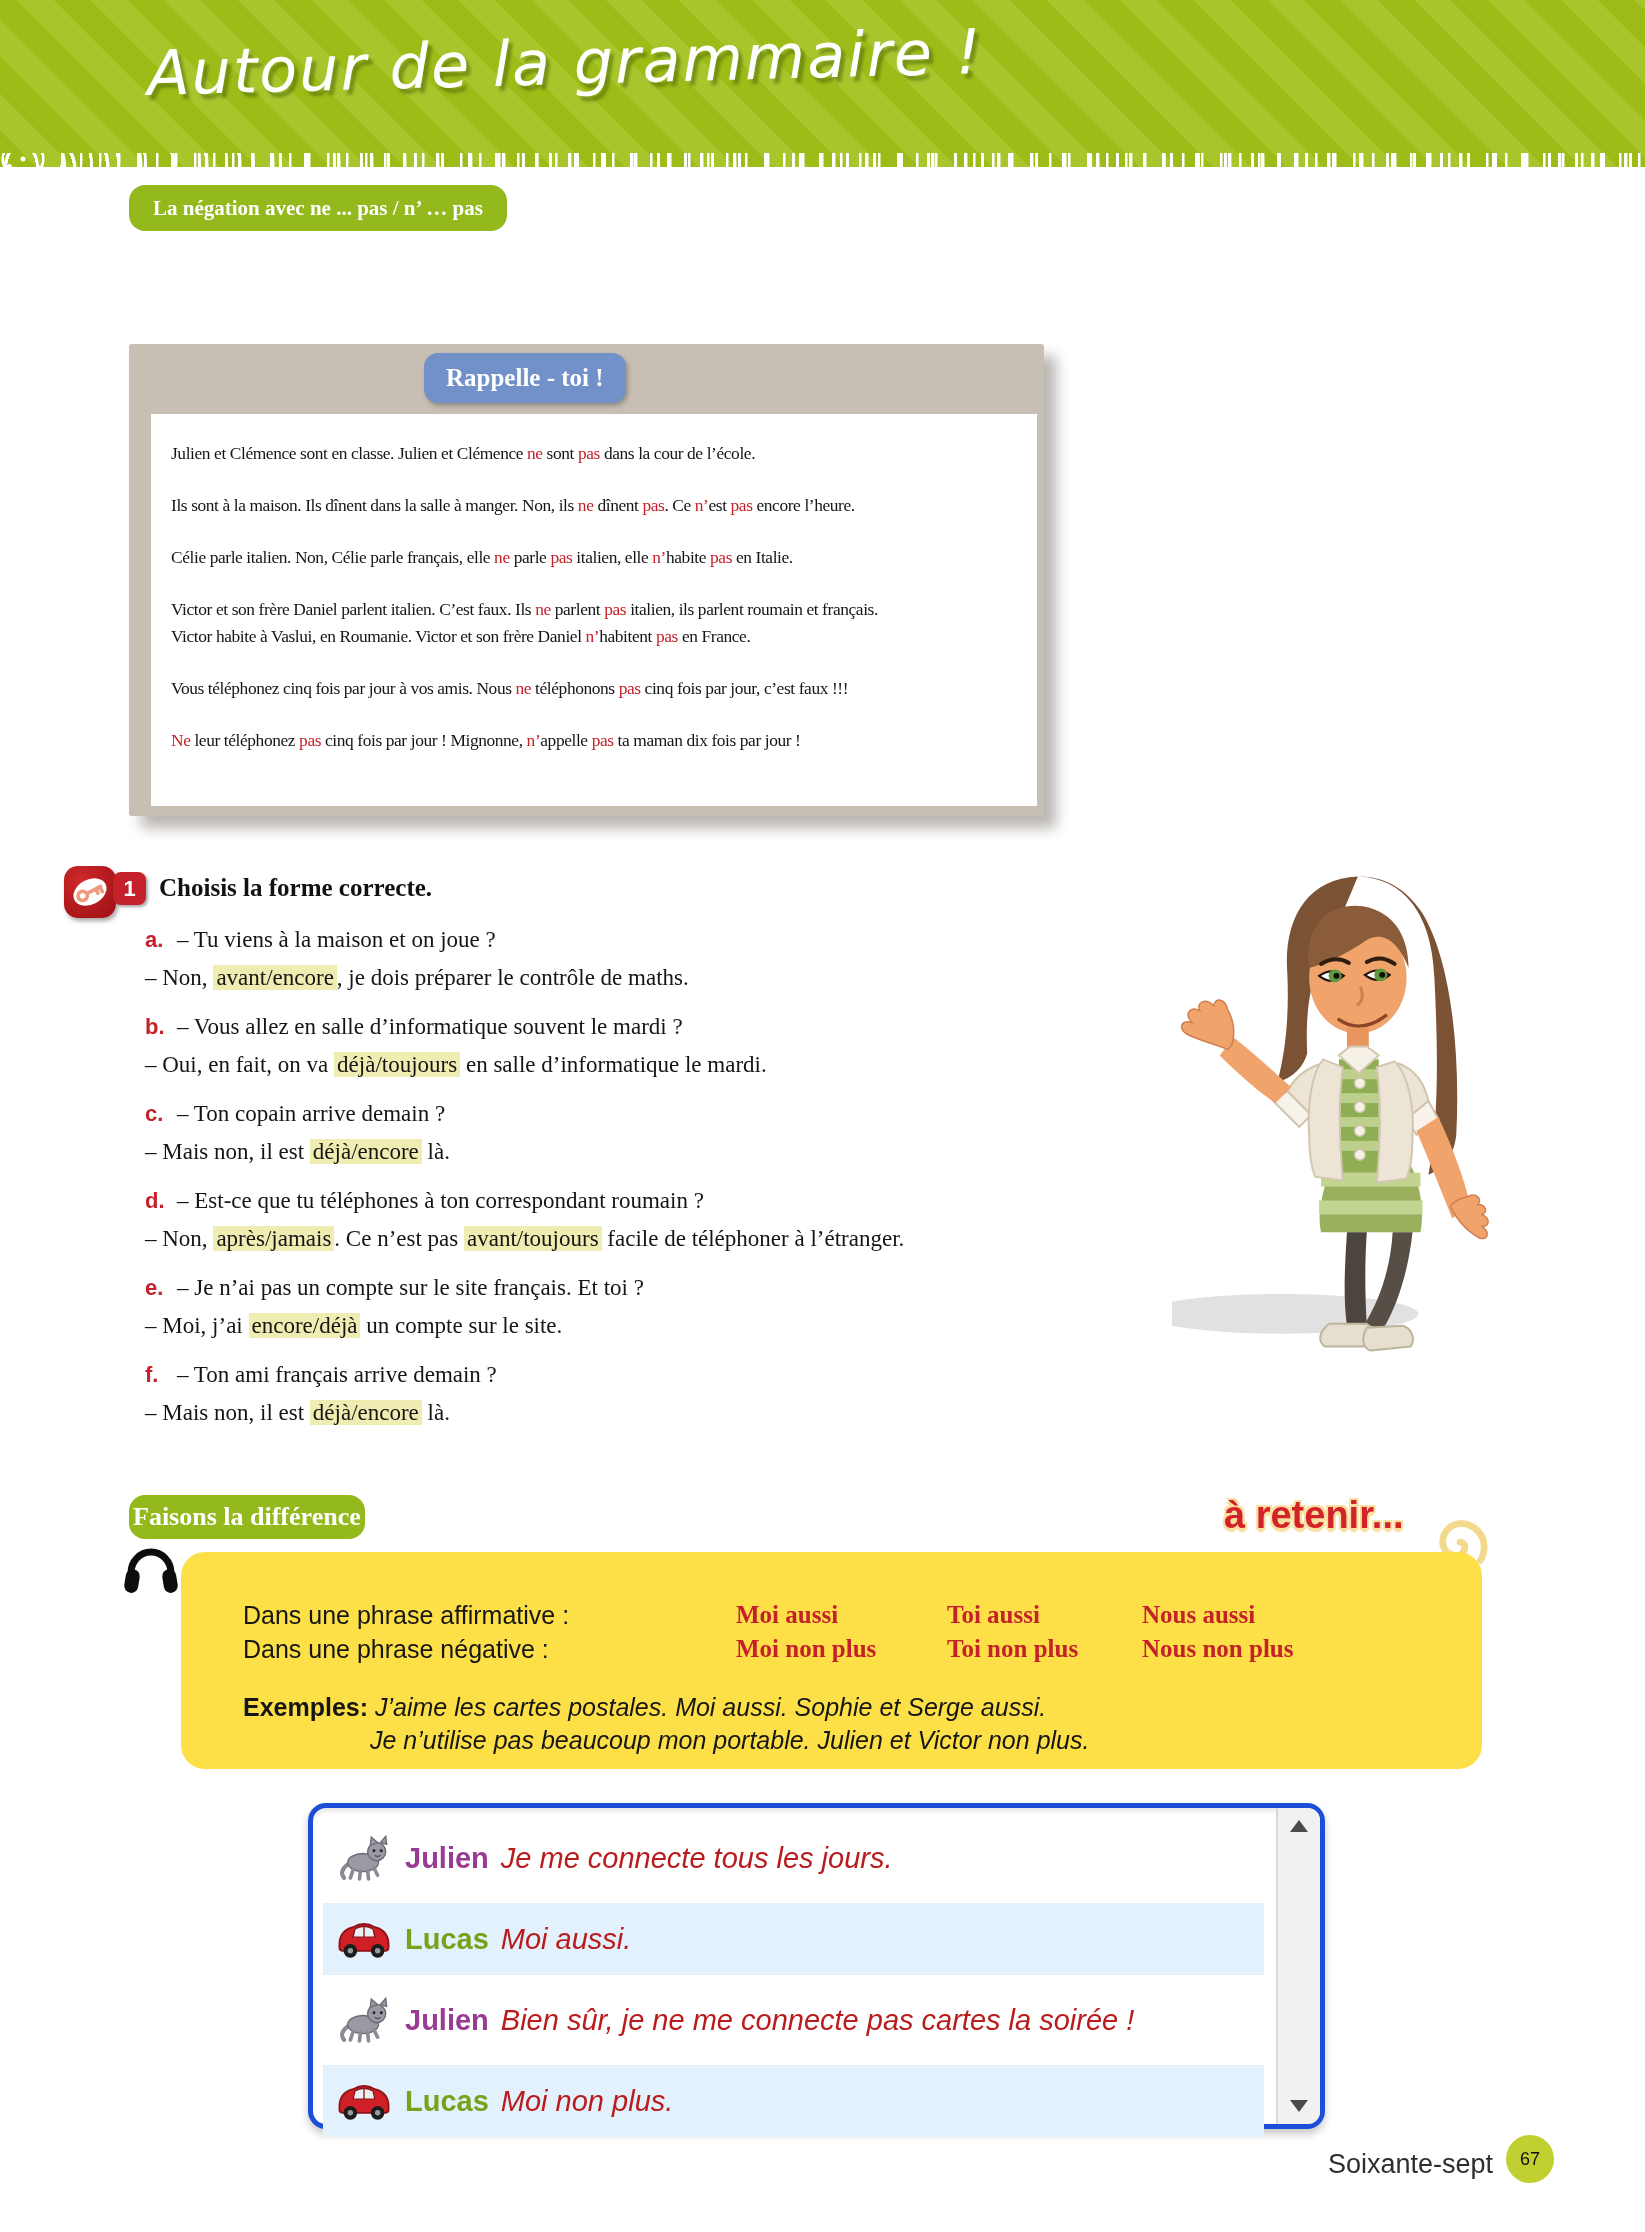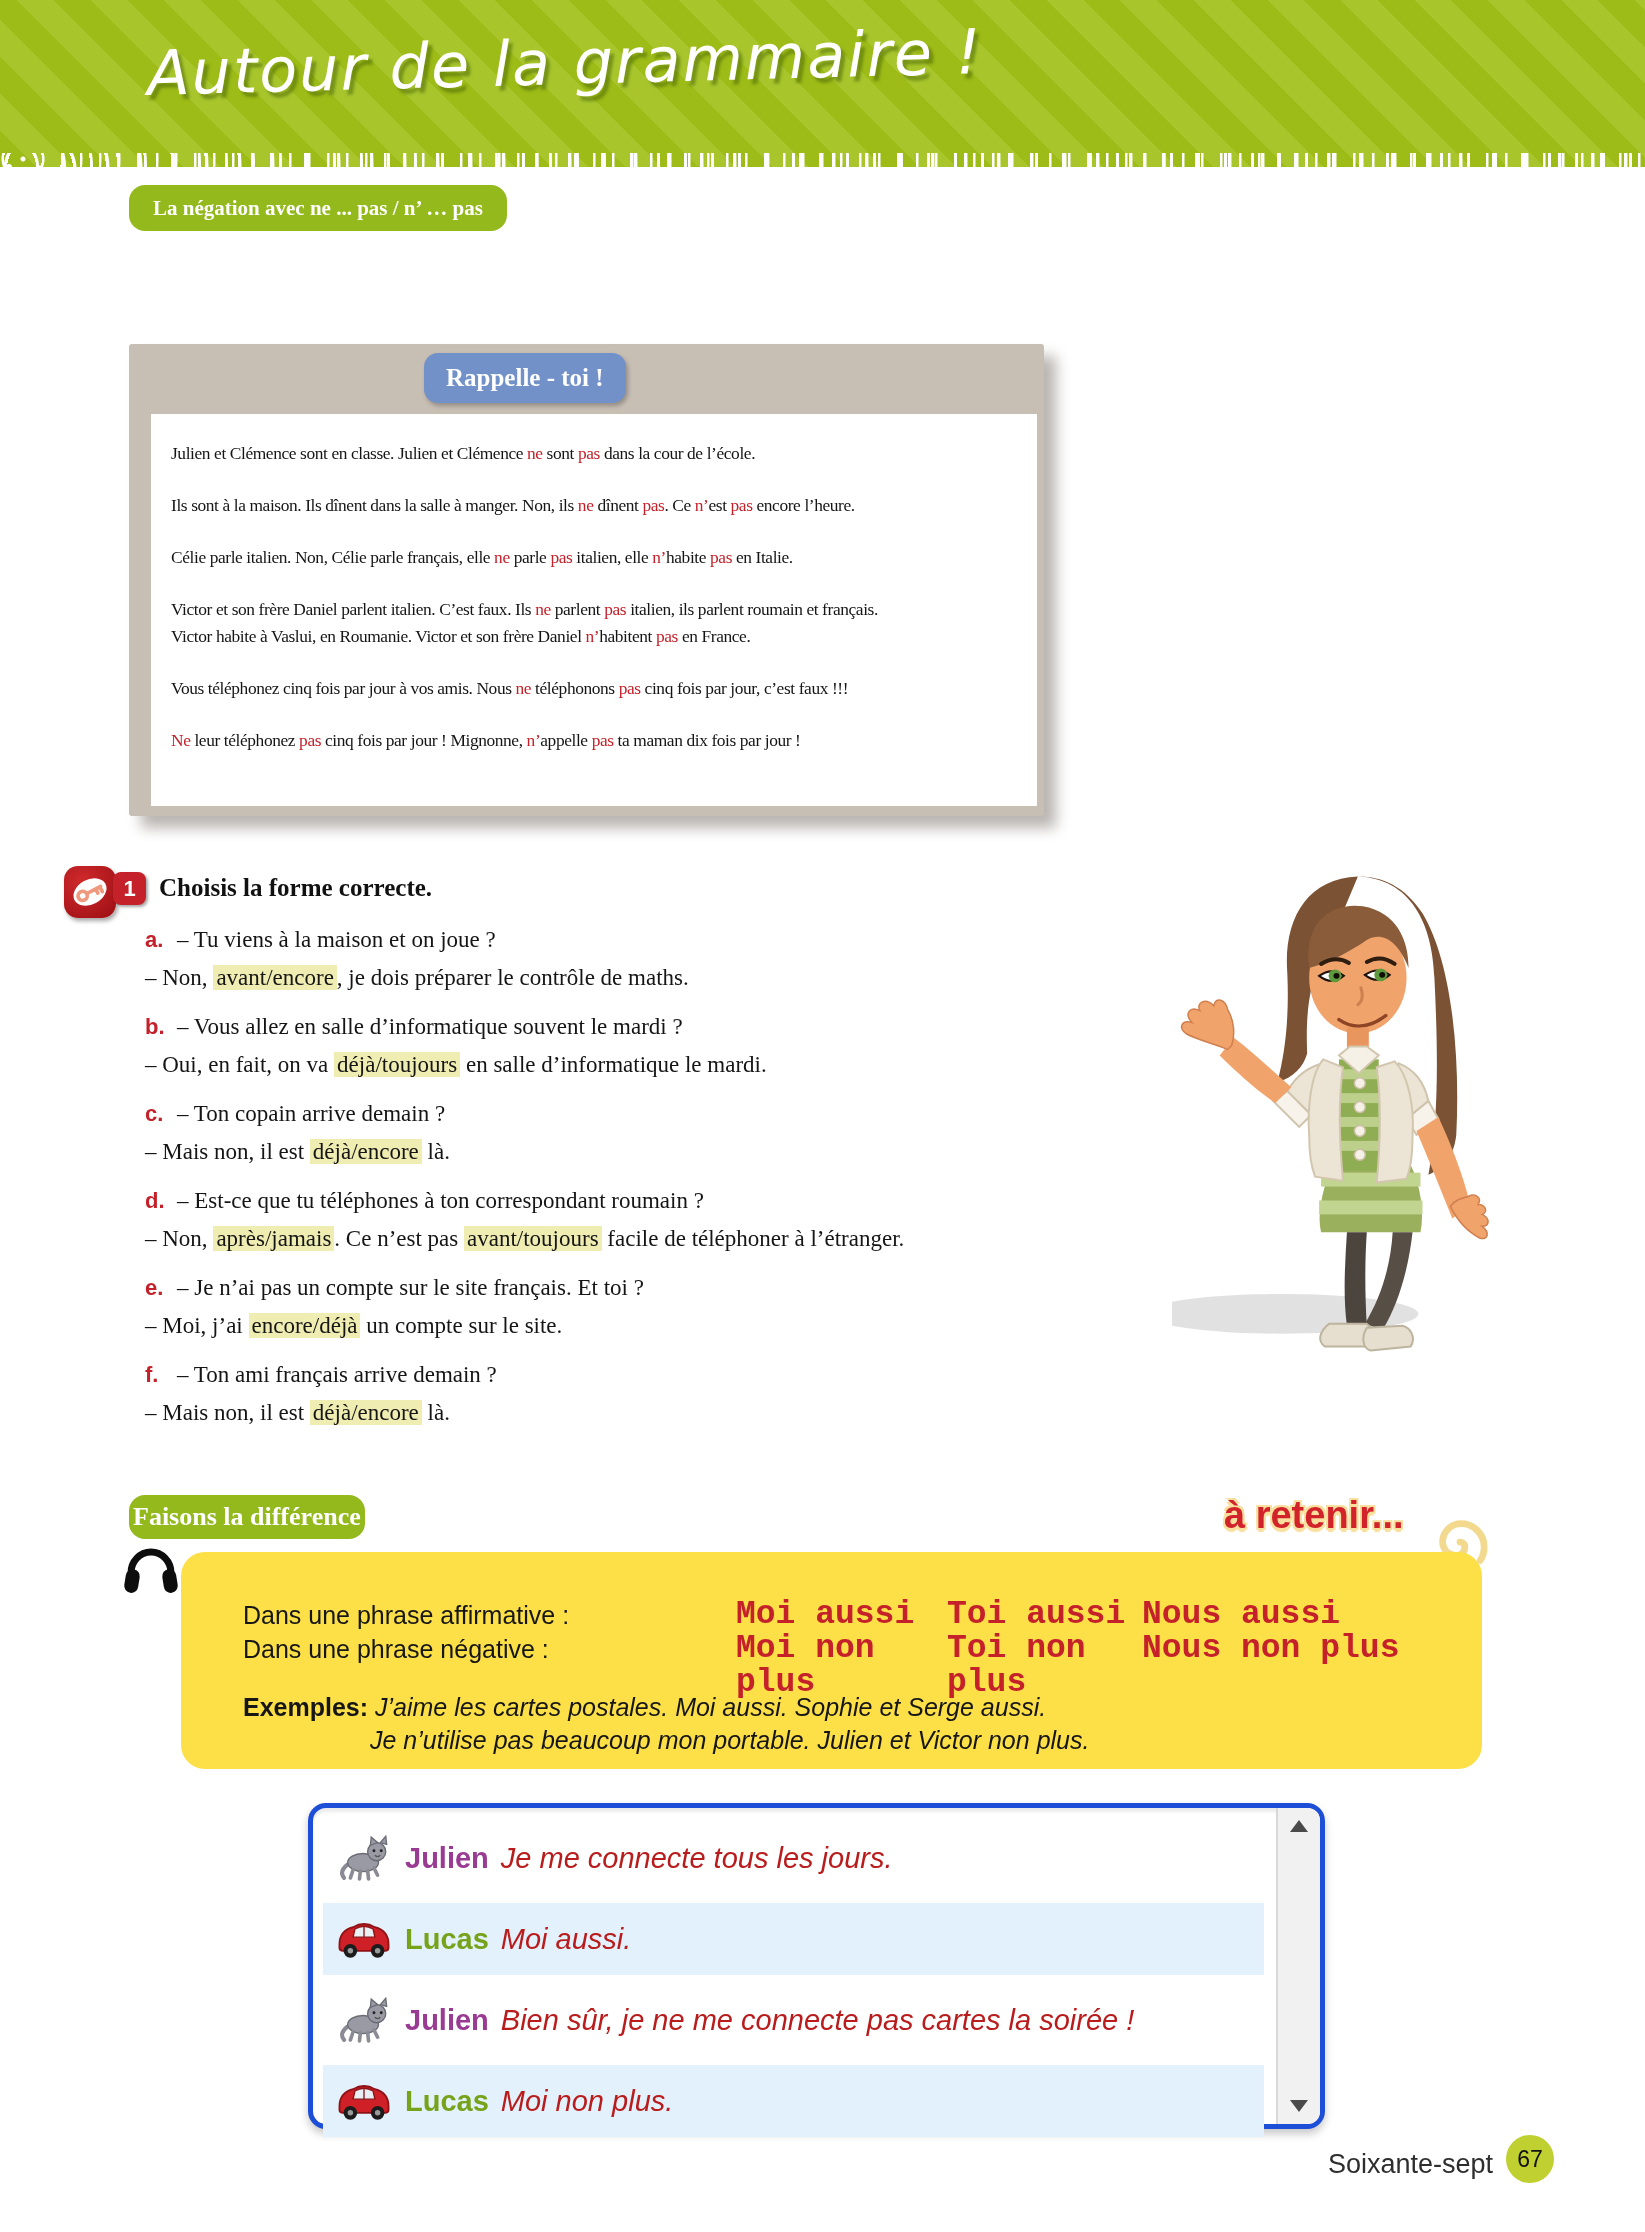--- a/index.html
+++ b/index.html
@@ -60,21 +60,21 @@
   #headphones{position:absolute;left:121px;top:1535px;width:60px;height:66px;}
   #retenir-label{position:absolute;left:1224px;top:1494px;color:#d2232a;
     font-family:"Liberation Sans",sans-serif;font-weight:bold;font-size:38px;white-space:nowrap;
     text-shadow:-2px -2px 0 #f9df9e,2px -2px 0 #f9df9e,-2px 2px 0 #f9df9e,2px 2px 0 #f9df9e,0 4px 1px #f9df9e;}
   #spiral-icon{position:absolute;left:1431px;top:1514px;width:58px;height:60px;}
   #retenir-box{position:absolute;left:181px;top:1552px;width:1301px;height:217px;
     background:#fde047;border-radius:24px;}
   .ret-labels{position:absolute;left:62px;top:46px;font-family:"Liberation Sans",sans-serif;
     font-size:25px;color:#161616;line-height:34px;}
   #retenir-cols{position:absolute;left:555px;top:46px;display:flex;}
-  .ret-col{font-family:Liberation Mono, monospace;font-weight:bold;font-size:33px;
+  .ret-col{font-family:Liberation Serif, serif;font-weight:bold;font-size:25px;
     color:#c5212a;line-height:34px;}
   .ret-col:nth-child(1){width:211px;}
   .ret-col:nth-child(2){width:195px;}
   .examples{position:absolute;left:62px;top:139px;font-family:"Liberation Sans",sans-serif;
     font-size:25px;color:#161616;line-height:33px;}
   .ex-label{font-weight:bold;}
   .ex-italic{font-style:italic;}
   .ex-indent{margin-left:127px;}
 
   
@@ -95,21 +95,21 @@
   .sb-up,.sb-down{position:absolute;left:50%;transform:translateX(-50%);width:0;height:0;
     border-left:9px solid transparent;border-right:9px solid transparent;cursor:pointer;}
   .sb-up{top:12px;border-bottom:12px solid #4a4a4a;}
   .sb-down{bottom:12px;border-top:12px solid #4a4a4a;}
 
   
   #footer-word{position:absolute;left:1194px;top:2149px;width:299px;text-align:right;
     font-family:"Liberation Sans",sans-serif;font-size:27px;color:#2e2e2e;}
   #footer-circle{position:absolute;left:1506px;top:2135px;width:48px;height:48px;
     background:#bfd030;border-radius:50%;display:flex;align-items:center;justify-content:center;
-    font-family:"Liberation Sans",sans-serif;font-size:23px;color:#111;}
+    font-family:"Liberation Sans",sans-serif;font-size:18px;color:#111;}
 </style>
 </head>
 <body>
 
 <div id="page">
 
   <div id="header">
     <div id="header-title">Autour de la grammaire !</div>
   </div>
 

